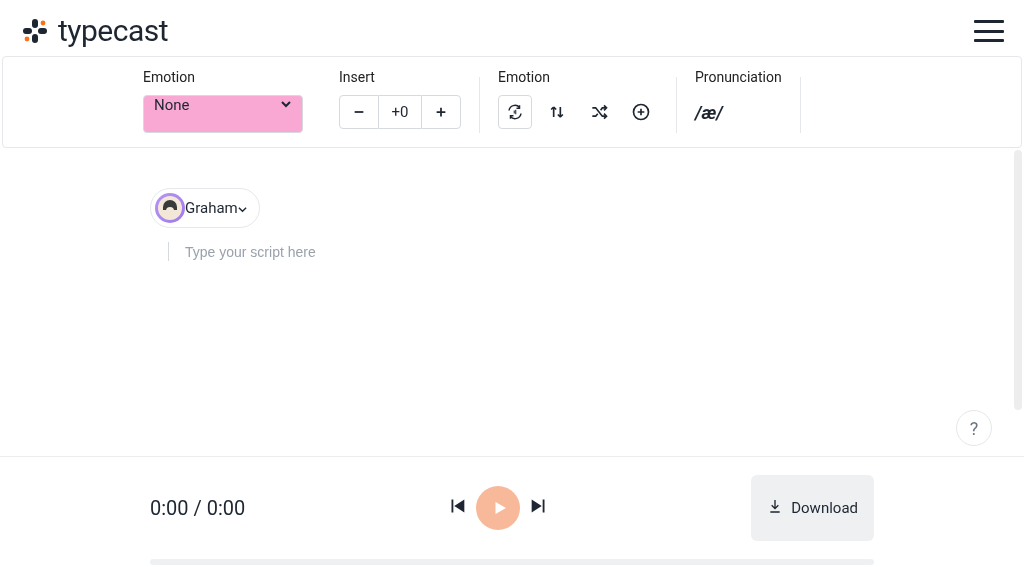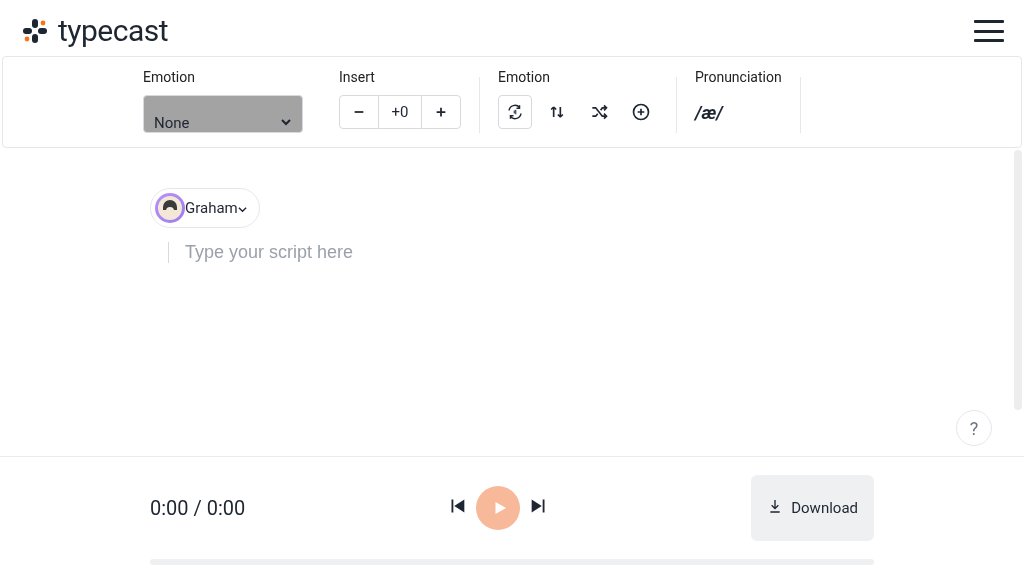--- a/index.html
+++ b/index.html
@@ -12,21 +12,21 @@
   .logo-word { font-size: 30px; font-weight: 400; color: #1e2632; letter-spacing: -0.5px; line-height: 1; }
   .hamburger { width: 30px; height: 22px; display: flex; flex-direction: column; justify-content: space-between; cursor: pointer; }
   .hamburger span { display: block; height: 3px; background: #1e2632; border-radius: 1px; }
 
   
   .toolbar { border: 1px solid #e5e7eb; border-radius: 4px; margin: 4px 2px 0 2px; display: flex; align-items: flex-start; padding: 12px 0 14px 0; gap: 0; }
   .tool-group { padding: 0 18px; }
   .tool-label { font-size: 14px; color: #222; margin-bottom: 10px; font-weight: 400; }
   .vdiv { width: 1px; background: #e5e7eb; height: 56px; align-self: center; margin-top: 8px; }
 
-  .emotion-select { width: 160px; height: 34px; border: 1px solid #d6d9de; border-radius: 4px; display: flex; align-items: flex-start; justify-content: space-between; padding: 18px 10px; font-size: 15px; cursor: pointer; background:#a3a3a3; }
+  .emotion-select { width: 160px; height: 34px; border: 1px solid #d6d9de; border-radius: 4px; display: flex; align-items: flex-end; justify-content: space-between; padding: 18px 10px; font-size: 15px; cursor: pointer; background:#f9a8d4; }
   .chev-down svg { width: 12px; height: 12px; }
 
   .speed-row { display: flex; }
   .speed-btn, .speed-val { height: 34px; border: 1px solid #d6d9de; display: flex; align-items: center; justify-content: center; background:#fff; }
   .speed-btn { width: 40px; font-size: 20px; cursor: pointer; }
   .speed-val { width: 42px; font-size: 15px; border-left: none; border-right: none; }
   .speed-row .speed-btn:first-child { border-radius: 4px 0 0 4px; }
   .speed-row .speed-btn:last-child { border-radius: 0 4px 4px 0; }
 
   .dyn-row { display: flex; gap: 8px; align-items: center; }
@@ -42,21 +42,21 @@
   .editor { padding: 40px 0 0 150px; height: 300px; position: relative; }
   .voice-chip { display: inline-flex; align-items: center; border: 1px solid #e5e7eb; border-radius: 999px; padding: 4px 12px 4px 4px; cursor: pointer; background:#fff; }
   .avatar { width: 30px; height: 30px; border-radius: 50%; background: linear-gradient(135deg,#b794f6,#9f7aea); display:flex; align-items:center; justify-content:center; overflow:hidden; }
   .avatar-inner { width: 24px; height: 24px; border-radius:50%; background:#f3e8d8; position:relative; }
   .avatar-inner::before{content:"";position:absolute;top:4px;left:5px;width:14px;height:10px;background:#3a3a3a;border-radius:7px 7px 0 0;}
   .avatar-inner::after{content:"";position:absolute;top:11px;left:8px;width:8px;height:8px;background:#f3e8d8;border-radius:50%;}
   .voice-name { font-size: 15px; }
   .voice-caret svg{width:9px;height:9px;}
 
   .script-wrap { margin-top: 14px; margin-left: 18px; border-left: 1px solid #d6d9de; padding-left: 16px; }
-  .script-input { border:none; outline:none; font-size: 18px; color:#3b82f6; width: 600px; background:transparent; }
+  .script-input { border:none; outline:none; font-size: 14px; color:#3b82f6; width: 600px; background:transparent; }
   .script-input::placeholder{ color:#9aa1ab; }
 
   .help-fab { position: absolute; right: 32px; bottom: 2px; width: 36px; height: 36px; border:1px solid #e5e7eb; border-radius:50%; display:flex;align-items:center;justify-content:center; font-size:18px; color:#6b7280; cursor:pointer; background:#fff; }
 
   
   .scroll-track { position:absolute; top:150px; right:2px; width:8px; height:260px; background: rgba(0,0,0,0); }
   .scroll-thumb { width:8px; height:260px; background: rgba(0,0,0,0.07); border-radius:4px; }
 
   
   .player-divider{ height:1px; background:#ececec; margin-top: 8px;}

